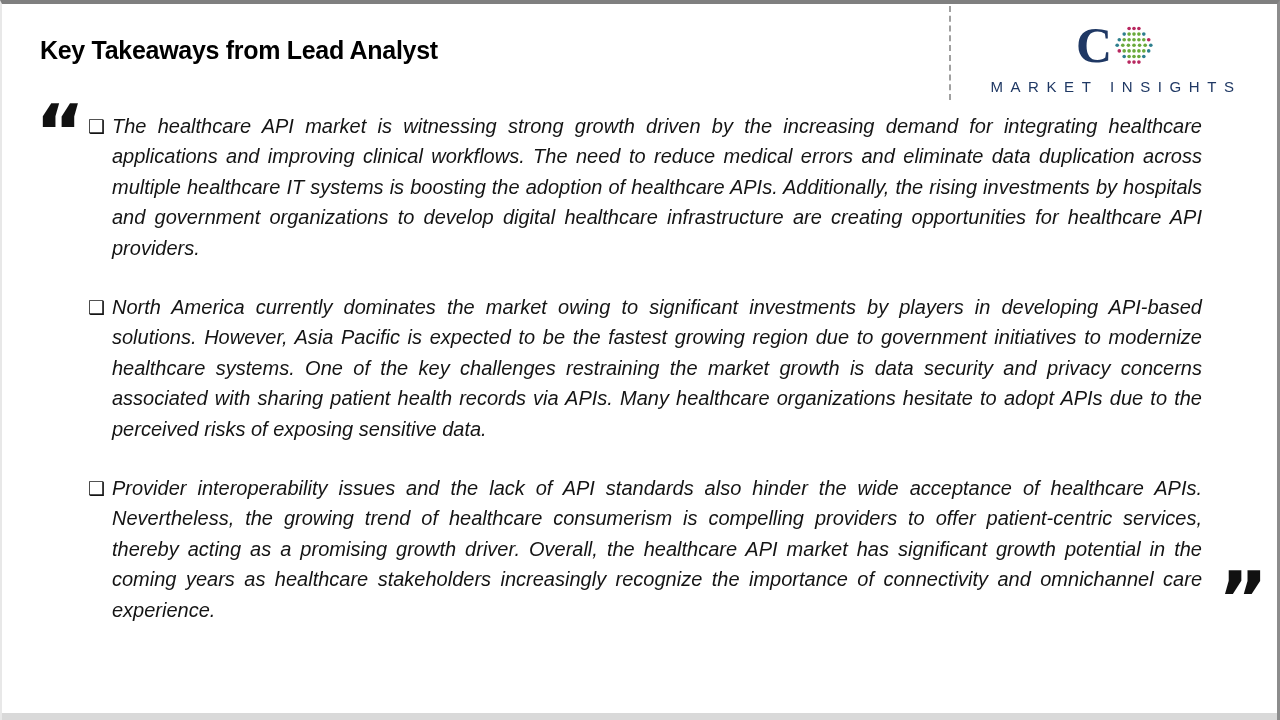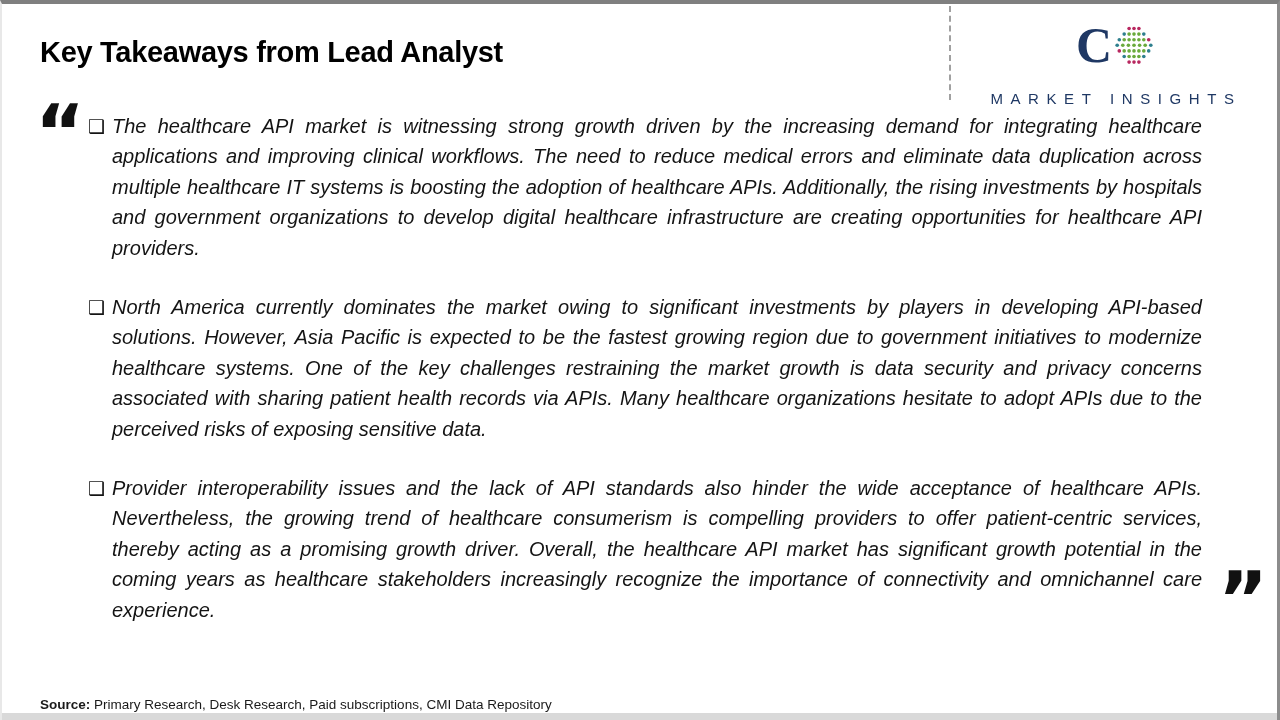--- a/index.html
+++ b/index.html
@@ -13,38 +13,38 @@
     border-right: 3px solid #8c8c8c;
     border-left: 2px solid #e8e8e8;
   }
   .bottom-band {
     position: absolute; left: 0; right: 0; bottom: 0; height: 7px;
     background: #d9d9d9;
   }
 
   .page-title {
     position: absolute; left: 38px; top: 32px;
-    font-size: 29px; font-weight: 700; color: #000000;
+    font-size: 25px; font-weight: 700; color: #000000;
     letter-spacing: -0.3px;
   }
 
   .header-divider {
     position: absolute; left: 947px; top: 2px; height: 94px; width: 0;
     border-left: 2px dashed #a0a0a0;
   }
 
   .logo { position: absolute; left: 968px; top: 16px; width: 292px; text-align: center; }
   .logo-main {
     display: flex; align-items: center; justify-content: center;
     font-family: "Liberation Serif", serif;
     color: #1f3864; font-size: 50px; font-weight: 600; line-height: 1;
   }
   .logo-globe { width: 42px; height: 42px; margin: 0 1px; position: relative; top: 1px; }
   .logo-sub {
-    margin-top: 20px;
+    margin-top: 8px;
     font-family: "Liberation Sans", sans-serif;
     color: #1f3864; font-size: 15px; letter-spacing: 7.6px; white-space: nowrap;
   }
 
   .quote-mark {
     position: absolute; font-family: "DejaVu Sans", sans-serif;
     font-weight: 700; font-size: 76px; line-height: 0.9; color: #111111;
   }
   .quote-open  { left: 33px; top: 95px; }
   .quote-close { left: 1216px; top: 562px; }
@@ -143,19 +143,16 @@
       <span>North America currently dominates the market owing to significant investments by players in developing API-based solutions. However, Asia Pacific is expected to be the fastest growing region due to government initiatives to modernize healthcare systems. One of the key challenges restraining the market growth is data security and privacy concerns associated with sharing patient health records via APIs. Many healthcare organizations hesitate to adopt APIs due to the perceived risks of exposing sensitive data.</span>
     </div>
     <div class="takeaway">
       <span class="bullet">❑</span>
       <span>Provider interoperability issues and the lack of API standards also hinder the wide acceptance of healthcare APIs. Nevertheless, the growing trend of healthcare consumerism is compelling providers to offer patient-centric services, thereby acting as a promising growth driver. Overall, the healthcare API market has significant growth potential in the coming years as healthcare stakeholders increasingly recognize the importance of connectivity and omnichannel care experience.</span>
     </div>
   </div>
 
   <div class="quote-mark quote-close">”</div>
 
-  <div class="source-line">
-    <span class="source-label">Source:</span><span> Primary Research, Desk Research, Paid subscriptions, CMI Data Repository</span>
-  </div>
 
   <div class="bottom-band"></div>
 
 </div>
 
 </body></html>

